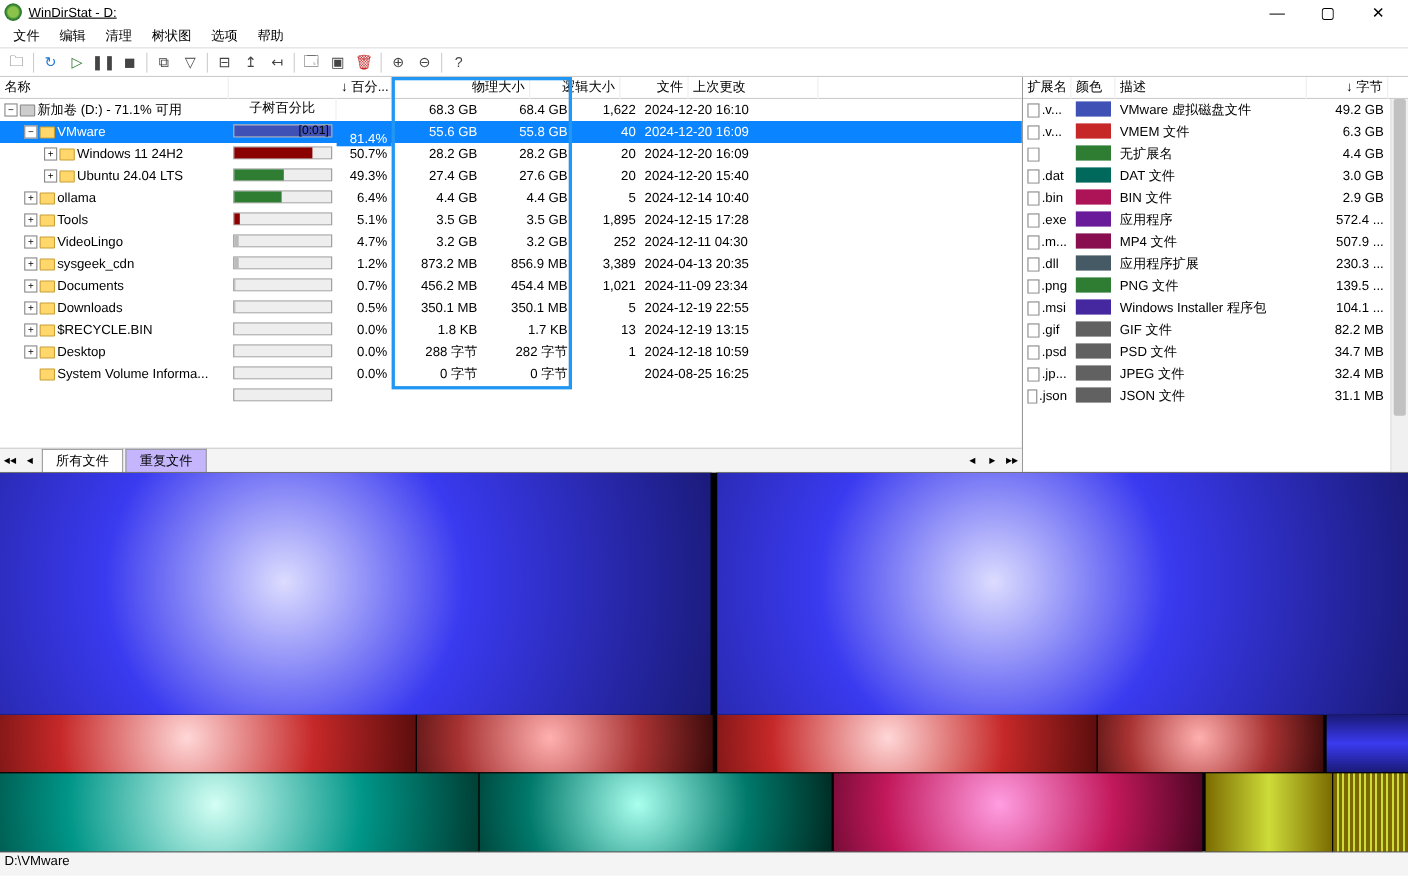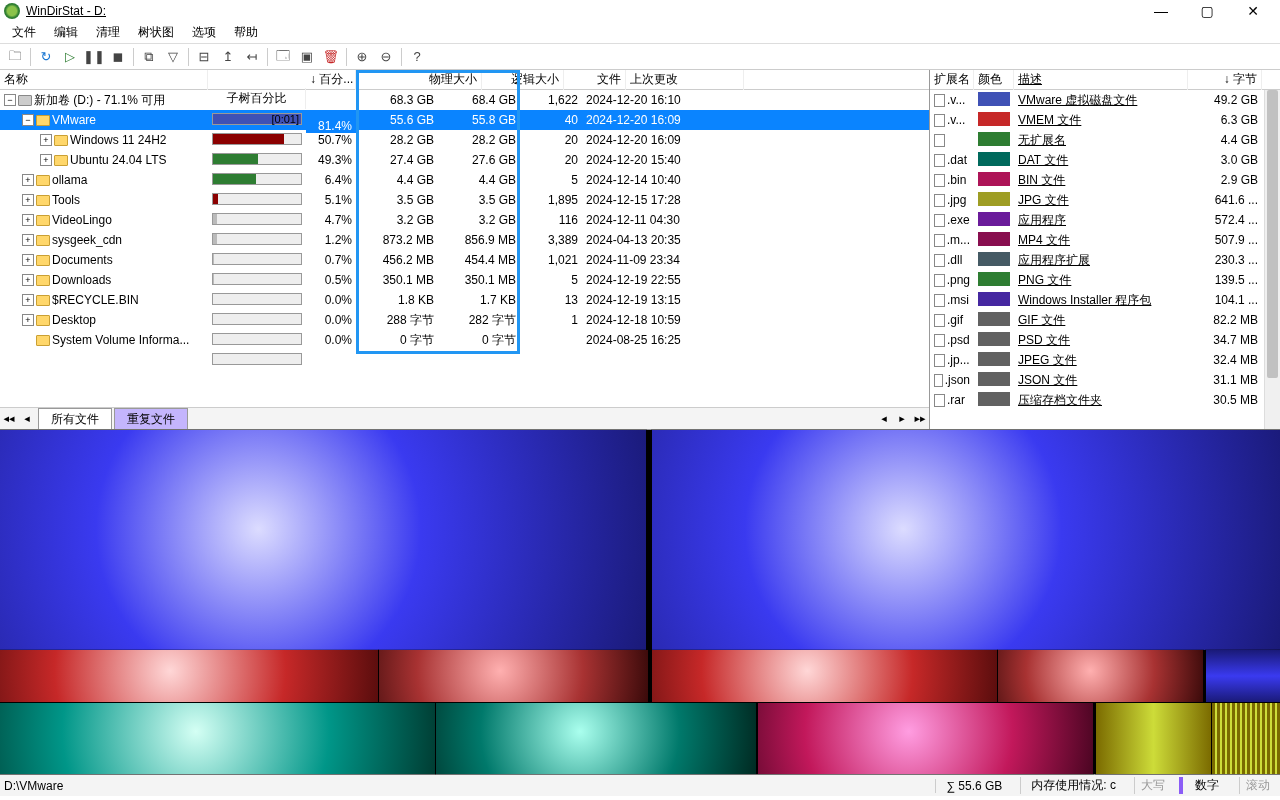--- a/index.html
+++ b/index.html
@@ -30,28 +30,28 @@
 .file-icon { width: 11px; height: 13px; background: #fff; border: 1px solid #888; display: inline-block; }
 .subtree-bar { height: 12px; border: 1px solid #999; background: #eee; position: relative; }
 .subtree-fill { height: 100%; position: absolute; left:0; top:0; }
 .highlight-box { position: absolute; border: 3px solid #2196f3; pointer-events: none; }
 .tabs-row { height: 22px; display: flex; align-items: center; border-top: 1px solid #ccc; background: #f4f4f4; }
 .tabs-row .pan-btn { width: 18px; height: 18px; display: flex; align-items: center; justify-content: center; font-size: 11px; }
 .tabs-row .tab { padding: 2px 12px; border: 1px solid #999; border-bottom: none; background: #fff; margin-left: 2px; font-size: 12px; }
 .tabs-row .tab.inactive { background: #c4b5fd; }
 .treemap { height: 344px; background: #000; position: relative; }
 .tm-block { position: absolute; }
-.statusbar { height: 22px; display: flex; align-items: center; border-top: 1px solid #999; font-size: 12px; padding: 0 4px; gap: 8px; background:#f4f4f4;}
+.statusbar { height: 22px; display: flex; border-top: 1px solid #999; font-size: 12px; padding: 0 4px; gap: 8px; background:#f4f4f4;flex-direction:column;}
 .status-spacer { flex: 1; }
 .color-swatch { width: 32px; height: 14px; display: inline-block; }
 .right-align { text-align: right; }
 
 .thc1 { width: 208px; } .thc2 { width: 98px; margin-top: 38px; } .thc3 { width: 50px; } .thc4 { width: 82px; } .thc5 { width: 82px; } .thc6 { width: 62px; } .thc7 { width: 118px; }
 
-.ehc1 { width: 44px; } .ehc2 { width: 40px; } .ehc3 { width: 174px; text-decoration: underline; } .ehc4 { width: 74px; }
+.ehc1 { width: 44px; } .ehc2 { width: 40px; } .ehc3 { width: 174px; } .ehc4 { width: 74px; }
 
 .vscroll { width:16px; background:#f0f0f0; border-left:1px solid #ddd; position:absolute; right:0; top:20px; bottom:0;}
 .vscroll .thumb { position:absolute; left:2px; right:2px; background:#c1c1c1; border-radius:2px;}
 </style>
 </head>
 <body>
 
 <div class="titlebar">
   <span class="app-icon"></span>
   <span class="title-text">WinDirStat - D:</span>
@@ -216,21 +216,21 @@
             <span>VideoLingo</span>
           </div>
           <div class="cell thc2">
             <div class="subtree-bar">
               <div class="subtree-fill" style="width: 5%; background: rgb(187, 187, 187);"></div>
             </div>
           </div>
           <div class="cell thc3 right-align">4.7%</div>
           <div class="cell thc4 right-align">3.2 GB</div>
           <div class="cell thc5 right-align">3.2 GB</div>
-          <div class="cell thc6 right-align">116</div>
+          <div class="cell thc6 right-align">252</div>
           <div class="cell thc7">2024-12-11  04:30</div>
         </div>
         <div class="row">
           <div class="cell name-cell thc1" style="padding-left: 22px;">
             <span class="expander">+</span>
             <span class="folder-icon"></span>
             <span>sysgeek_cdn</span>
           </div>
           <div class="cell thc2">
             <div class="subtree-bar">
@@ -392,29 +392,20 @@
             <span class="file-icon"></span>
             <span>.bin</span>
           </div>
           <div class="cell ehc2"><span class="color-swatch" style="background: rgb(173, 20, 87);"></span></div>
           <div class="cell ehc3">BIN 文件</div>
           <div class="cell ehc4 right-align">2.9 GB</div>
         </div>
         <div class="row">
           <div class="cell ehc1 name-cell">
             <span class="file-icon"></span>
-            <span>.jpg</span>
-          </div>
-          <div class="cell ehc2"><span class="color-swatch" style="background: rgb(158, 157, 36);"></span></div>
-          <div class="cell ehc3">JPG 文件</div>
-          <div class="cell ehc4 right-align">641.6 ...</div>
-        </div>
-        <div class="row">
-          <div class="cell ehc1 name-cell">
-            <span class="file-icon"></span>
             <span>.exe</span>
           </div>
           <div class="cell ehc2"><span class="color-swatch" style="background: rgb(106, 27, 154);"></span></div>
           <div class="cell ehc3">应用程序</div>
           <div class="cell ehc4 right-align">572.4 ...</div>
         </div>
         <div class="row">
           <div class="cell ehc1 name-cell">
             <span class="file-icon"></span>
             <span>.m...</span>
@@ -478,29 +469,20 @@
           <div class="cell ehc4 right-align">32.4 MB</div>
         </div>
         <div class="row">
           <div class="cell ehc1 name-cell">
             <span class="file-icon"></span>
             <span>.json</span>
           </div>
           <div class="cell ehc2"><span class="color-swatch" style="background: rgb(97, 97, 97);"></span></div>
           <div class="cell ehc3">JSON 文件</div>
           <div class="cell ehc4 right-align">31.1 MB</div>
-        </div>
-        <div class="row">
-          <div class="cell ehc1 name-cell">
-            <span class="file-icon"></span>
-            <span>.rar</span>
-          </div>
-          <div class="cell ehc2"><span class="color-swatch" style="background: rgb(97, 97, 97);"></span></div>
-          <div class="cell ehc3">压缩存档文件夹</div>
-          <div class="cell ehc4 right-align">30.5 MB</div>
         </div>
       </div>
     <div class="vscroll">
         <div class="thumb" style="top:0;height:85%;"></div>
       </div>
   </div>
 </div>
 
 <div class="treemap" id="treemap">
     <div class="tm-block" style="left: 0%; top: 0%; width: 50.5%; height: 64%; background: radial-gradient(circle at 40% 45%, rgb(220, 220, 255) 0%, rgb(58, 58, 240) 40%, rgb(26, 26, 120) 100%); outline: rgba(0, 0, 0, 0.25) solid 1px;"></div>

